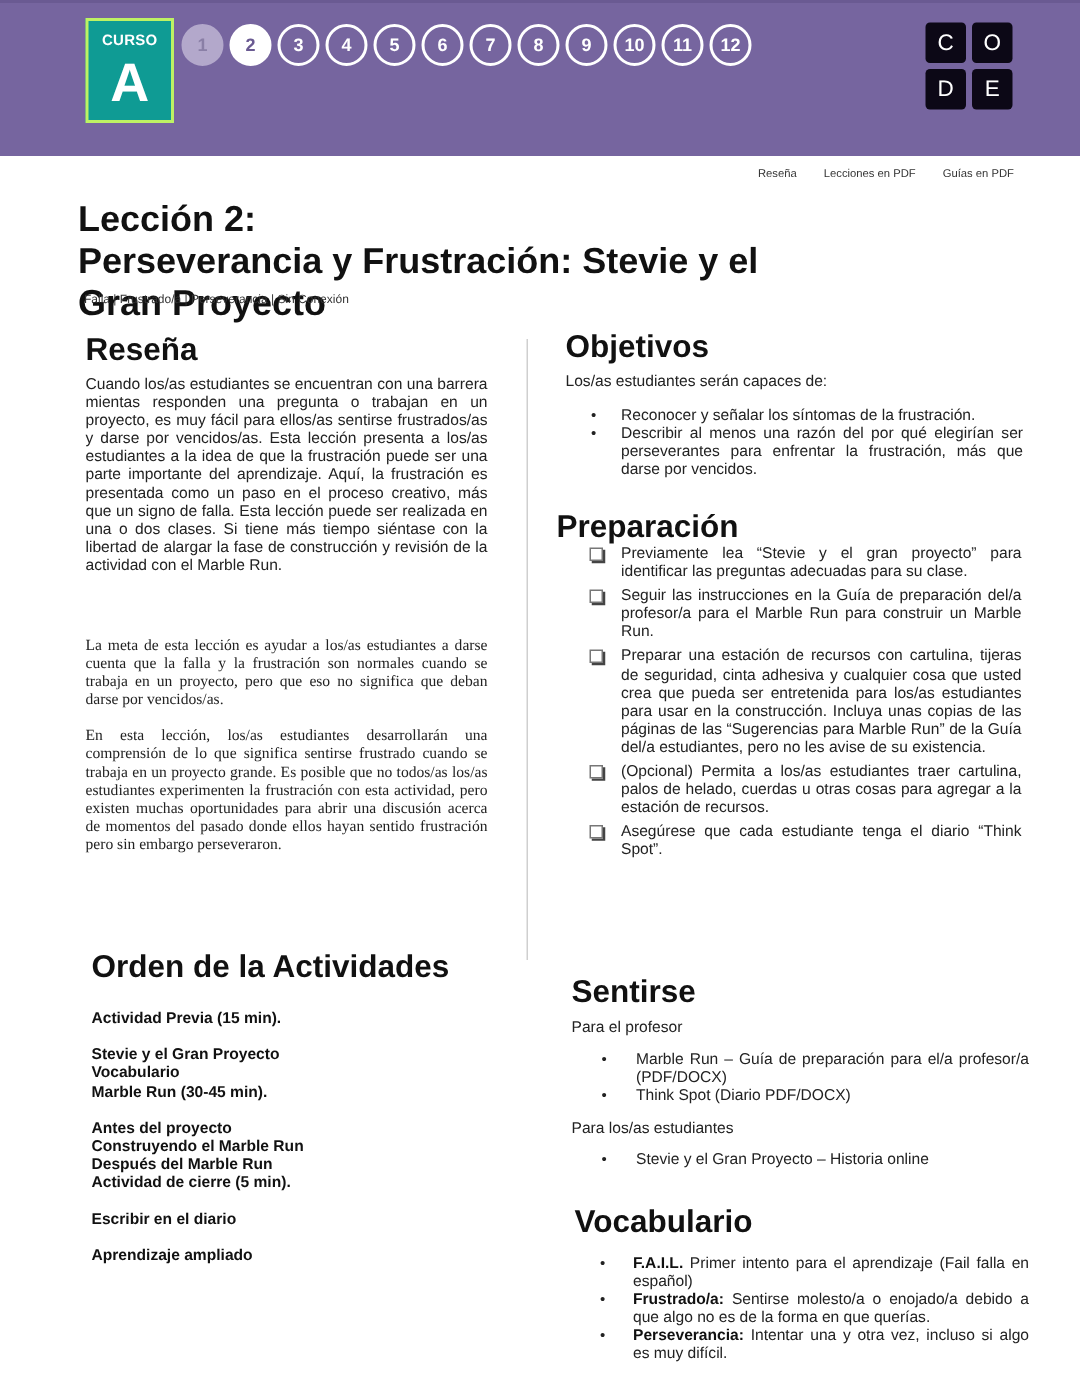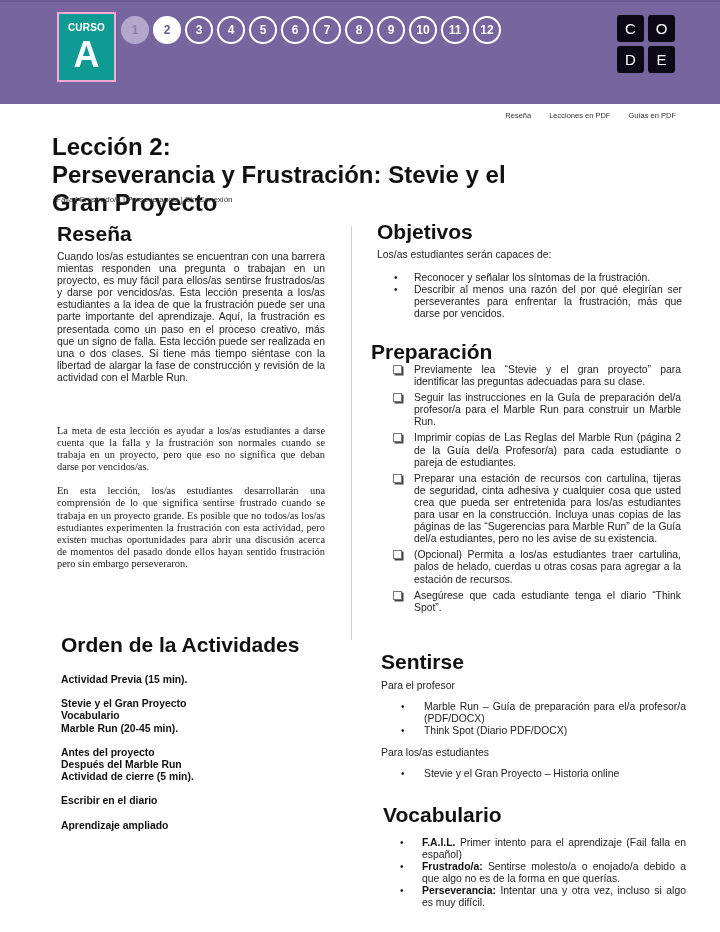--- a/index.html
+++ b/index.html
@@ -1,21 +1,21 @@
 <!DOCTYPE html>
 <html><head>
 <meta charset="utf-8">
 <style>
   * { box-sizing: border-box; margin: 0; padding: 0; }
   html, body { width: 720px; height: 932px; background: #ffffff; overflow: hidden; }
   body { font-family: "Liberation Sans", "DejaVu Sans", sans-serif; color: #1a1a1a; position: relative; }
 
   .banner { position: absolute; left: 0; top: 0; width: 720px; height: 104px; background: #76659f; }
   .banner::before { content: ""; position: absolute; left: 0; top: 0; width: 100%; height: 2px; background: #6a5a92; }
-  .course-badge { position: absolute; left: 57px; top: 12px; width: 59px; height: 70px; background: #0f9b94; border: 2px solid #f9a8d4; color: #fff; text-align: center; }
+  .course-badge { position: absolute; left: 57px; top: 12px; width: 59px; height: 70px; background: #0f9b94; border: 2px solid #bef264; color: #fff; text-align: center; }
   .course-badge .course-word { display: block; font-size: 10px; font-weight: bold; margin-top: 8px; letter-spacing: 0.2px; }
   .course-badge .course-letter { display: block; font-size: 36px; font-weight: bold; line-height: 36px; margin-top: 4px; }
 
   .lesson-nav { position: absolute; left: 121px; top: 16px; display: flex; gap: 4px; }
   .lesson-nav .dot { width: 28px; height: 28px; border-radius: 50%; border: 2px solid #fff; color: #fff; font-size: 12px; font-weight: bold; display: flex; align-items: center; justify-content: center; cursor: pointer; }
   .lesson-nav .dot.done { background: #b3a8cb; border-color: #b3a8cb; color: #8a7fa6; }
   .lesson-nav .dot.current { background: #ffffff; color: #6a5a92; }
 
   .code-logo { position: absolute; left: 617px; top: 15px; width: 60px; width: 62px; display: grid; grid-template-columns: 27px 27px; grid-gap: 4px; }
   .code-logo .tile { width: 27px; height: 27px; background: #0c0816; border-radius: 3px; color: #fff; font-size: 15px; display: flex; align-items: center; justify-content: center; }
@@ -130,24 +130,25 @@
 
 <section id="orden">
   <h2 class="sec">Orden de la Actividades</h2>
   <div class="groups">
     <div class="group">
       <div>Actividad Previa (15 min).</div>
     </div>
     <div class="group">
       <div>Stevie y el Gran Proyecto</div>
       <div>Vocabulario</div>
-      <div>Marble Run (20-45 min).</div>
+      <div>Marble Run (30-45 min).</div>
     </div>
     <div class="group">
       <div>Antes del proyecto</div>
+      <div>Construyendo el Marble Run</div>
       <div>Después del Marble Run</div>
       <div>Actividad de cierre (5 min).</div>
     </div>
     <div class="group">
       <div>Escribir en el diario</div>
     </div>
     <div class="group">
       <div>Aprendizaje ampliado</div>
     </div>
   </div>
@@ -160,21 +161,20 @@
     <li>Reconocer y señalar los síntomas de la frustración.</li>
     <li>Describir al menos una razón del por qué elegirían ser perseverantes para enfrentar la frustración, más que darse por vencidos.</li>
   </ul>
 </section>
 
 <section id="preparacion" class="col-right">
   <h2 class="sec">Preparación</h2>
   <ul>
     <li><span class="chk"></span><span>Previamente lea “Stevie y el gran proyecto” para identificar las preguntas adecuadas para su clase.</span></li>
     <li><span class="chk"></span><span>Seguir las instrucciones en la Guía de preparación del/a profesor/a para el Marble Run para construir un Marble Run.</span></li>
-    <li><span class="chk"></span><span>Imprimir copias de Las Reglas del Marble Run (página 2 de la Guía del/a Profesor/a) para cada estudiante o pareja de estudiantes.</span></li>
     <li><span class="chk"></span><span>Preparar una estación de recursos con cartulina, tijeras de seguridad, cinta adhesiva y cualquier cosa que usted crea que pueda ser entretenida para los/as estudiantes para usar en la construcción. Incluya unas copias de las páginas de las  “Sugerencias para Marble Run”  de la Guía del/a estudiantes, pero no les avise de su existencia.</span></li>
     <li><span class="chk"></span><span>(Opcional)  Permita a los/as estudiantes traer cartulina, palos de helado, cuerdas u otras cosas para agregar a la estación de recursos.</span></li>
     <li><span class="chk"></span><span>Asegúrese que cada estudiante tenga el diario “Think Spot”.</span></li>
   </ul>
 </section>
 
 <section id="enlaces" class="col-right">
   <h2 class="sec">Sentirse</h2>
   <p class="sub">Para el profesor</p>
   <ul class="bul">

